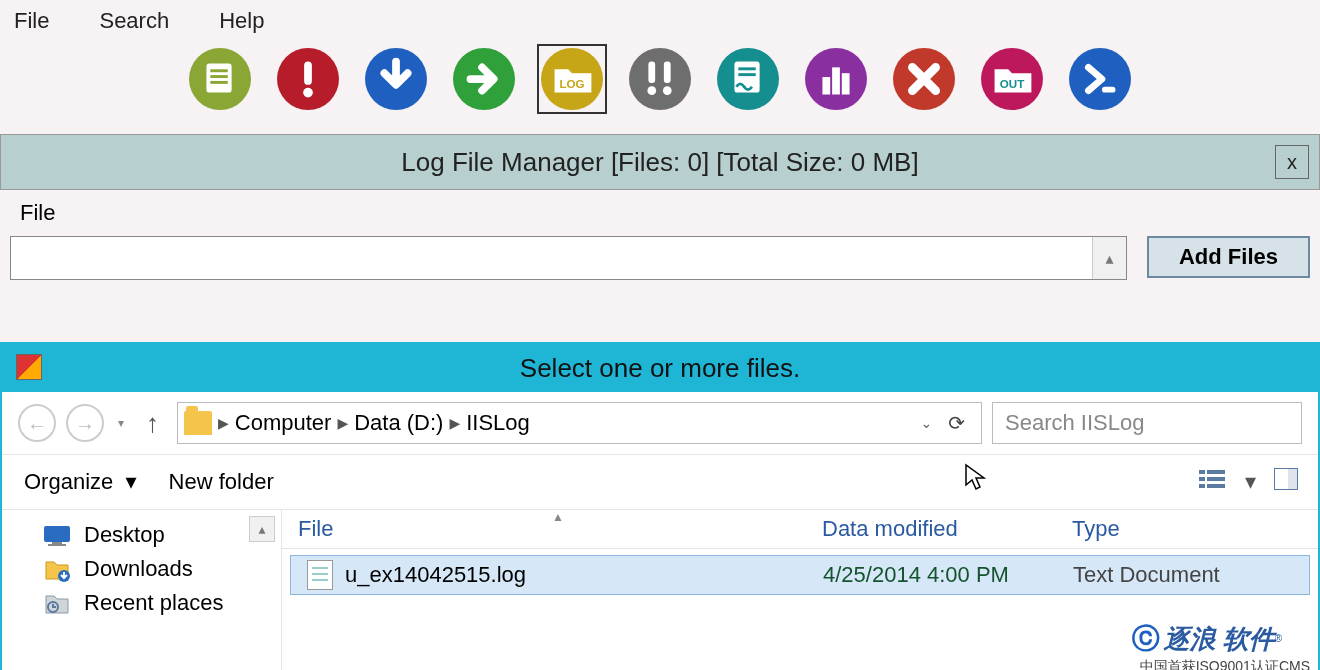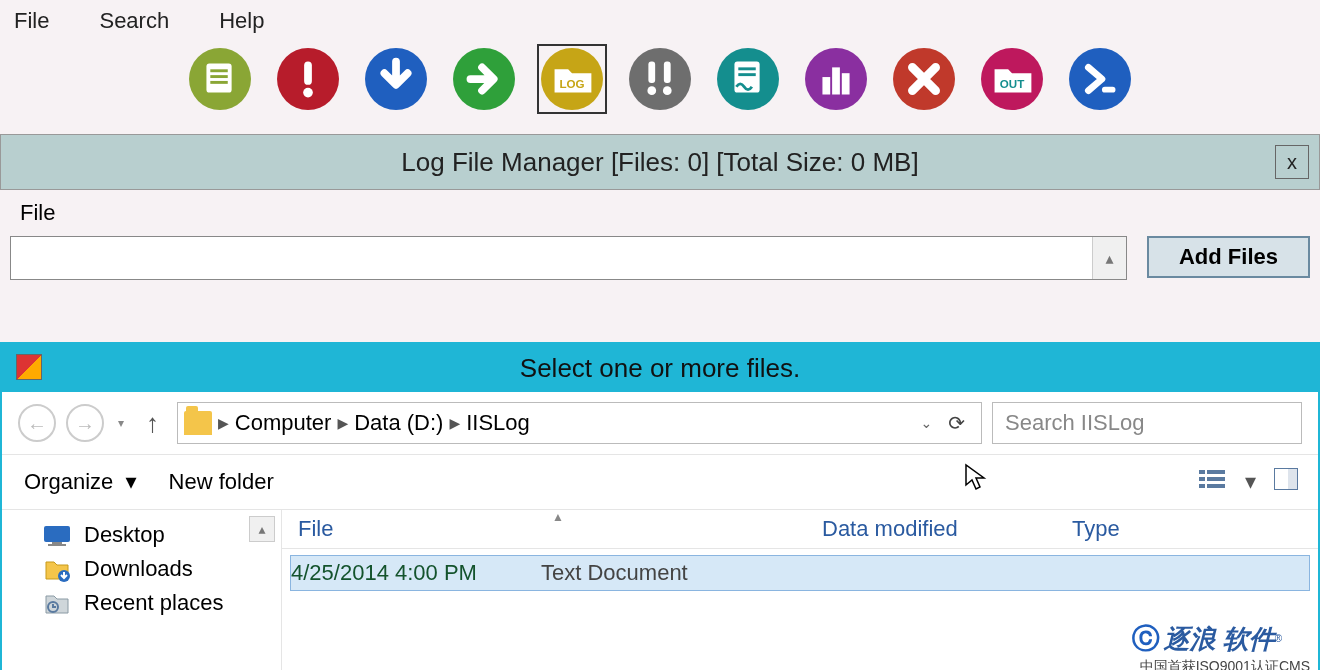--- a/index.html
+++ b/index.html
@@ -404,20 +404,24 @@
         <span>Recent places</span>
       </div>
     </div>
     <div class="file-pane">
       <div class="col-headers">
         <div class="col-name"><span>File</span><span class="sort-ind">▲</span></div>
         <div class="col-date">Data modified</div>
         <div class="col-type">Type</div>
       </div>
       <div class="file-row">
+        <div class="fname">
+          <div class="file-ico"></div>
+          <span>u_ex14042515.log</span>
+        </div>
         <div class="fdate">4/25/2014 4:00 PM</div>
         <div class="ftype">Text Document</div>
       </div>
     </div>
   </div>
 
   <div class="watermark">
     <span style="color:#1f5fbf;font-size:28px;font-weight:bold;">ⓒ</span>
     <span class="big">逐浪 软件</span><span class="r">®</span><br>
     <span style="color:#444;margin-left:8px;">中国首获ISO9001认证CMS</span>

